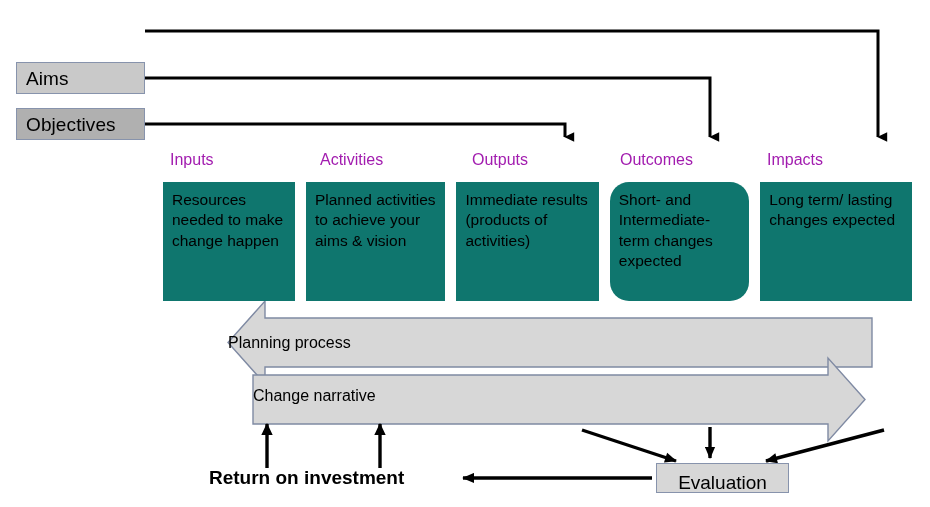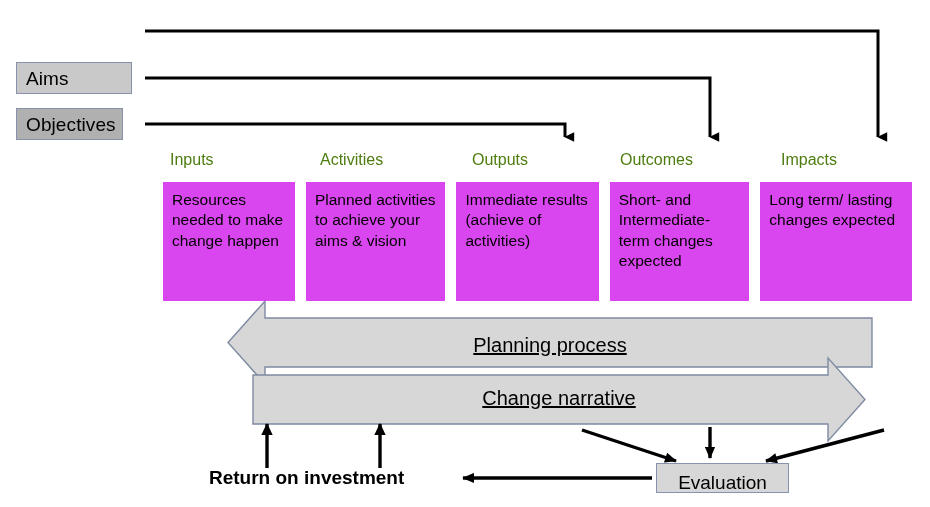--- a/index.html
+++ b/index.html
@@ -26,76 +26,75 @@
     border: 1px solid #8793ac;
     color: #000000;
     font-size: 19px;
     line-height: 1;
     display: flex;
     align-items: center;
     padding-left: 9px;
     letter-spacing: 0.1px;
   }
   .stage-vision    { left: 16px; top: 15px;  width: 129px; height: 32px; background: #ebebeb; }
-  .stage-aims      { left: 16px; top: 62px;  width: 116px; height: 32px; background: #c9c9c9; }
-  .stage-objectives{ left: 16px; top: 108px; width: 107px; height: 32px; background: #b0b0b0; }
+  .stage-aims      { left: 16px; top: 62px;  width: 129px; height: 32px; background: #c9c9c9; }
+  .stage-objectives{ left: 16px; top: 108px; width: 129px; height: 32px; background: #b0b0b0; }
 
   
   #connectors {
     position: absolute;
     left: 0; top: 0;
     width: 930px; height: 507px;
     pointer-events: none;
   }
 
   
   .col-header {
     position: absolute;
     top: 152px;
     font-size: 16px;
-    color: #4d7c0f;
+    color: #a21caf;
     line-height: 1;
     white-space: nowrap;
   }
 
   
   .desc-row {
     position: absolute;
     left: 163px;
     top: 182px;
     width: 749px;
     height: 119px;
     display: flex;
   }
   .desc-cell {
-    background: #d946ef;
+    background: #0f766e;
     font-size: 15.5px;
     line-height: 1.32;
     color: #000000;
     padding: 8px 9px 0 9px;
     box-sizing: border-box;
     overflow: hidden;
     word-break: break-word;
   }
   .desc-cell + .desc-cell { margin-left: 11px; }
   .cell-w-a { width: 139px; }
   .cell-w-b { width: 147px; }
   .cell-w-c { width: 150px; }
-  .cell-w-d { width: 147px; }
+  .cell-w-d { width: 147px; border-radius: 19px; }
   .cell-w-e { width: 160px; }
 
   
   .band-label {
     position: absolute;
-    font-size: 20px;
+    font-size: 16px;
     color: #000000;
     line-height: 1;
     white-space: nowrap;
-    text-align: center;
-    text-decoration: underline;
+    text-align: left;
   }
   .band-planning { left: 228px; top: 335px; width: 644px; }
   .band-change   { left: 253px; top: 388px; width: 612px; }
 
   
   .roi-label {
     position: absolute;
     left: 209px;
     top: 468px;
     font-size: 19px;
@@ -163,26 +162,26 @@
 
     <path d="M582,430 L676,461" fill="none" stroke="#000000" stroke-width="3.4" marker-end="url(#mk-arrow)"></path>
     <path d="M710,427 L710,458" fill="none" stroke="#000000" stroke-width="3.4" marker-end="url(#mk-arrow)"></path>
     <path d="M884,430 L766,461" fill="none" stroke="#000000" stroke-width="3.4" marker-end="url(#mk-arrow)"></path>
   </svg>
 
   <div class="col-header" style="left:170px;">Inputs</div>
   <div class="col-header" style="left:320px;">Activities</div>
   <div class="col-header" style="left:472px;">Outputs</div>
   <div class="col-header" style="left:620px;">Outcomes</div>
-  <div class="col-header" style="left:767px;margin-left:14px;">Impacts</div>
+  <div class="col-header" style="left:767px;">Impacts</div>
 
   <div class="desc-row">
     <div class="desc-cell cell-w-a">Resources needed to make change happen</div>
     <div class="desc-cell cell-w-b">Planned activities to achieve your aims &amp; vision</div>
-    <div class="desc-cell cell-w-c">Immediate results (achieve of activities)</div>
+    <div class="desc-cell cell-w-c">Immediate results (products of activities)</div>
     <div class="desc-cell cell-w-d">Short- and Intermediate-term changes expected</div>
     <div class="desc-cell cell-w-e">Long term/ lasting changes expected</div>
   </div>
 
   <div class="band-label band-planning">Planning process</div>
   <div class="band-label band-change">Change narrative</div>
 
   <div class="roi-label">Return on investment</div>
 
   <div class="eval-box">

